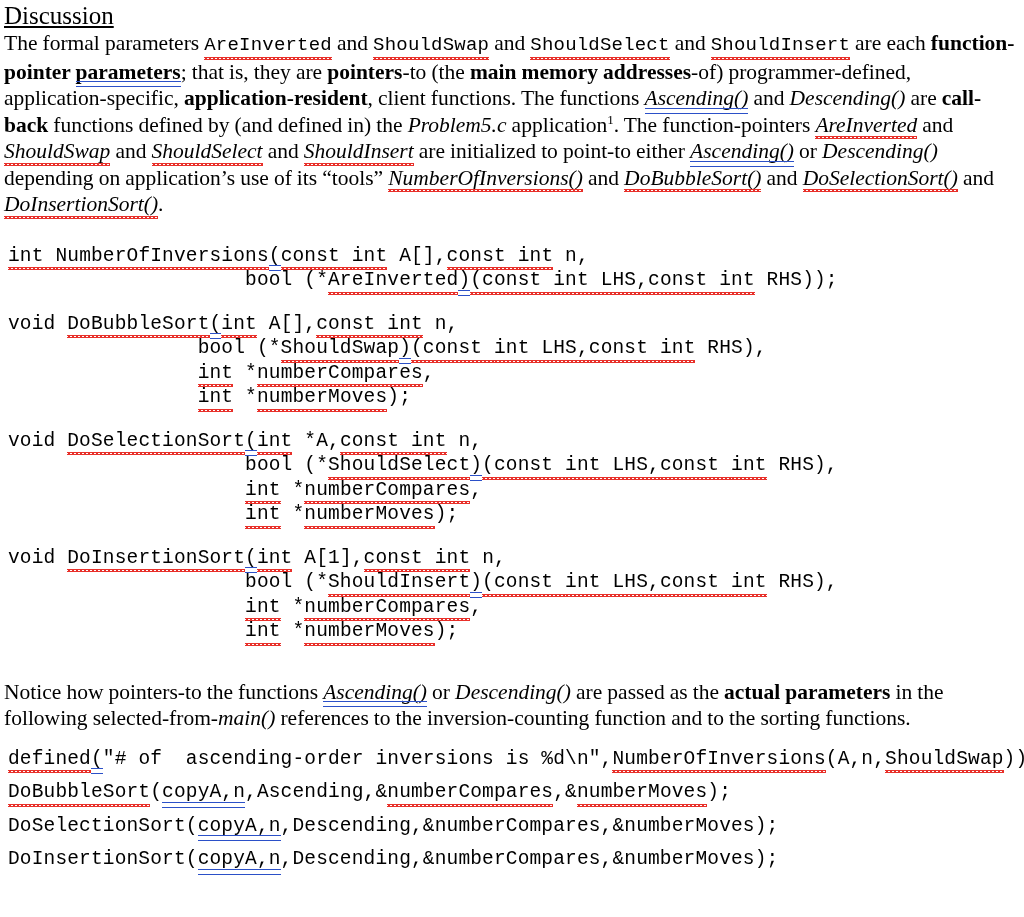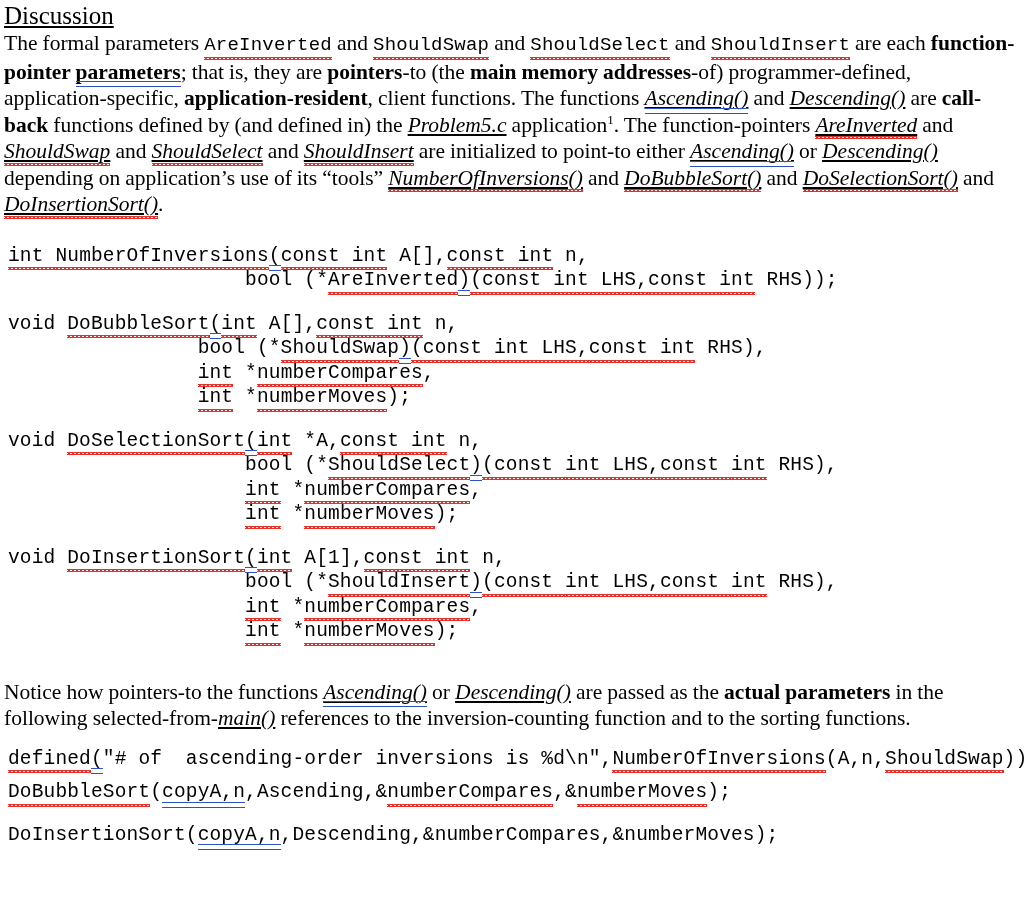--- a/index.html
+++ b/index.html
@@ -50,21 +50,21 @@
   }
   .prose.p2 { margin-top: 13px; }
 
   
   .mono {
     font-family: "Liberation Mono", "DejaVu Sans Mono", monospace;
     font-size: 19px;
     letter-spacing: 0.2px;
   }
   .b  { font-weight: bold; }
-  .i  { font-style: italic; text-decoration: underline; }
+  .i  { font-style: italic; }
 
   
   .sq {
     position: relative;
     display: inline-block;
   }
   .sq::after {
     content: "";
     position: absolute;
     left: 0;
@@ -152,18 +152,19 @@
   <div class="spacer-md"></div>
 
   <div class="code"><span class="sq sq-code">defined</span><span class="gm gm-code">(</span><span>"# of  ascending-order inversions is %d\n",</span><span class="sq sq-code">NumberOfInversions</span><span>(A,n,</span><span class="sq sq-code">ShouldSwap</span><span>));</span></div>
 
   <div class="spacer-sm"></div>
 
   <div class="code"><span class="sq sq-code">DoBubbleSort</span><span>(</span><span class="gm gm-code">copyA,n</span><span>,Ascending,&amp;</span><span class="sq sq-code">numberCompares</span><span>,&amp;</span><span class="sq sq-code">numberMoves</span><span>);</span></div>
 
   <div class="spacer-sm"></div>
 
+  <div class="code"><span>DoSelectionSort</span><span>(</span><span class="gm gm-code">copyA,n</span><span>,Descending,&amp;numberCompares,&amp;numberMoves);</span></div>
 
   <div class="spacer-sm"></div>
 
   <div class="code"><span>DoInsertionSort</span><span>(</span><span class="gm gm-code">copyA,n</span><span>,Descending,&amp;numberCompares,&amp;numberMoves);</span></div>
 
 </div>
 
 </body></html>

